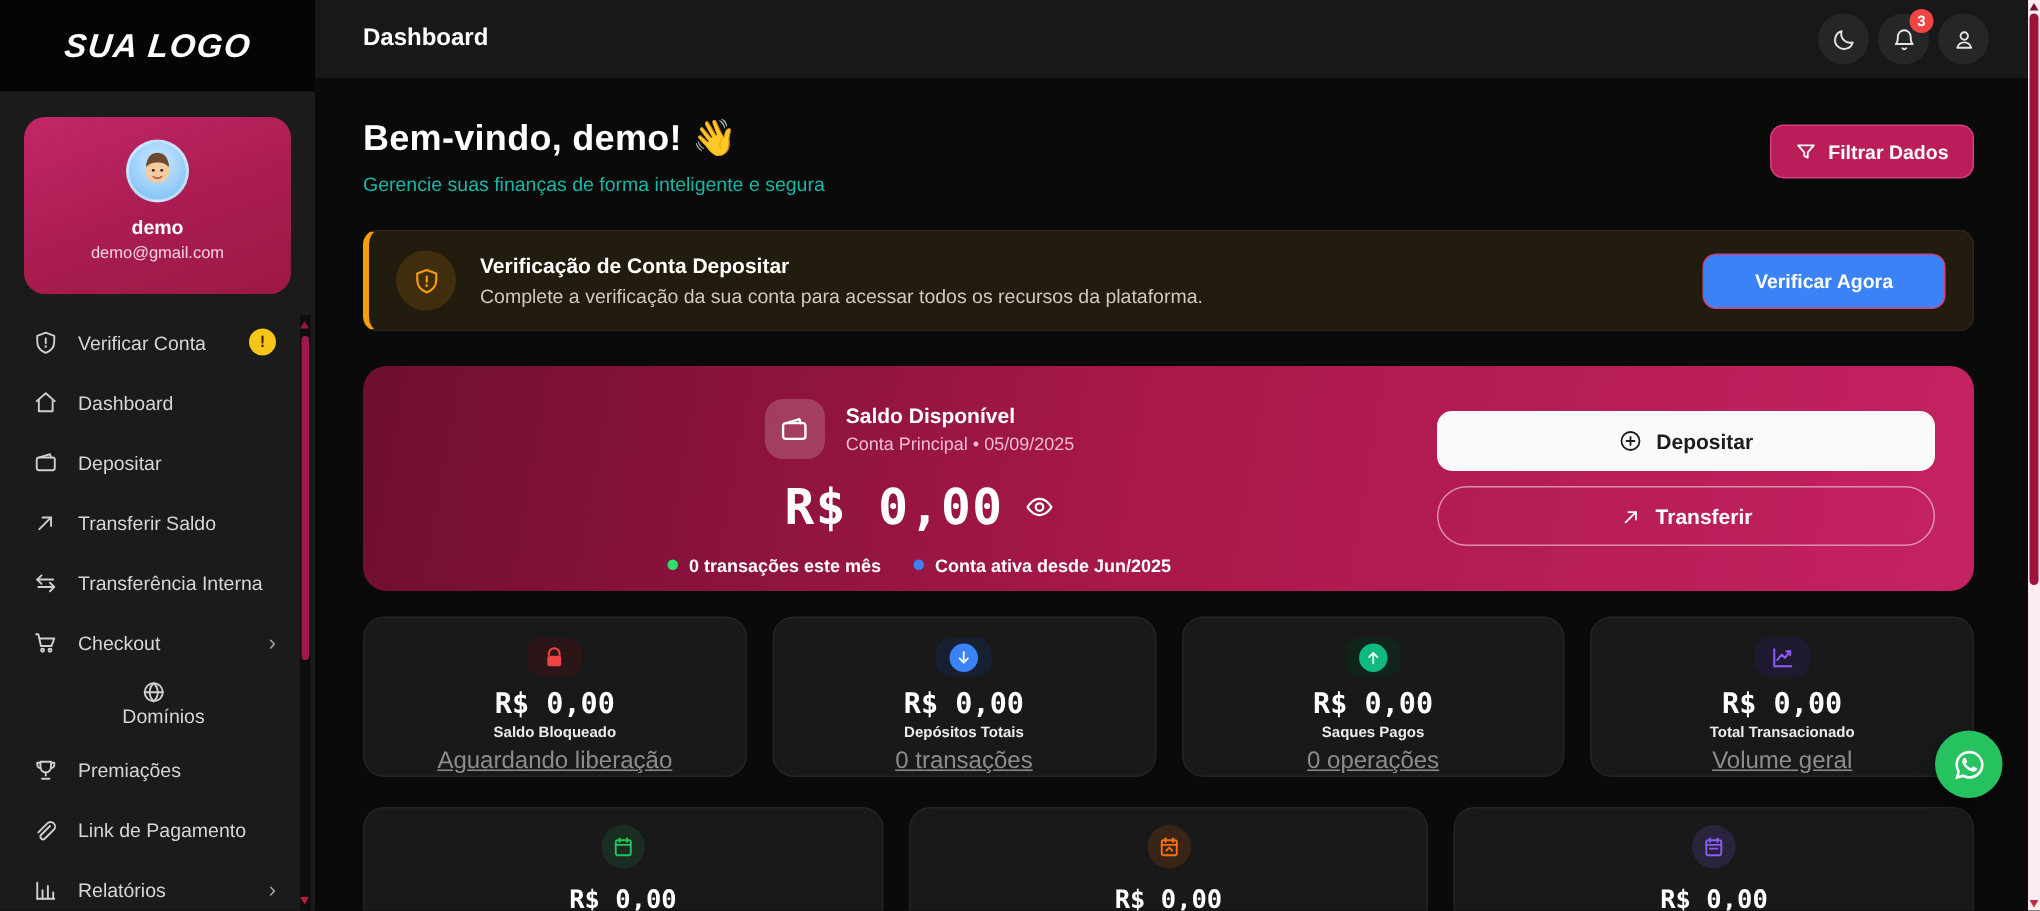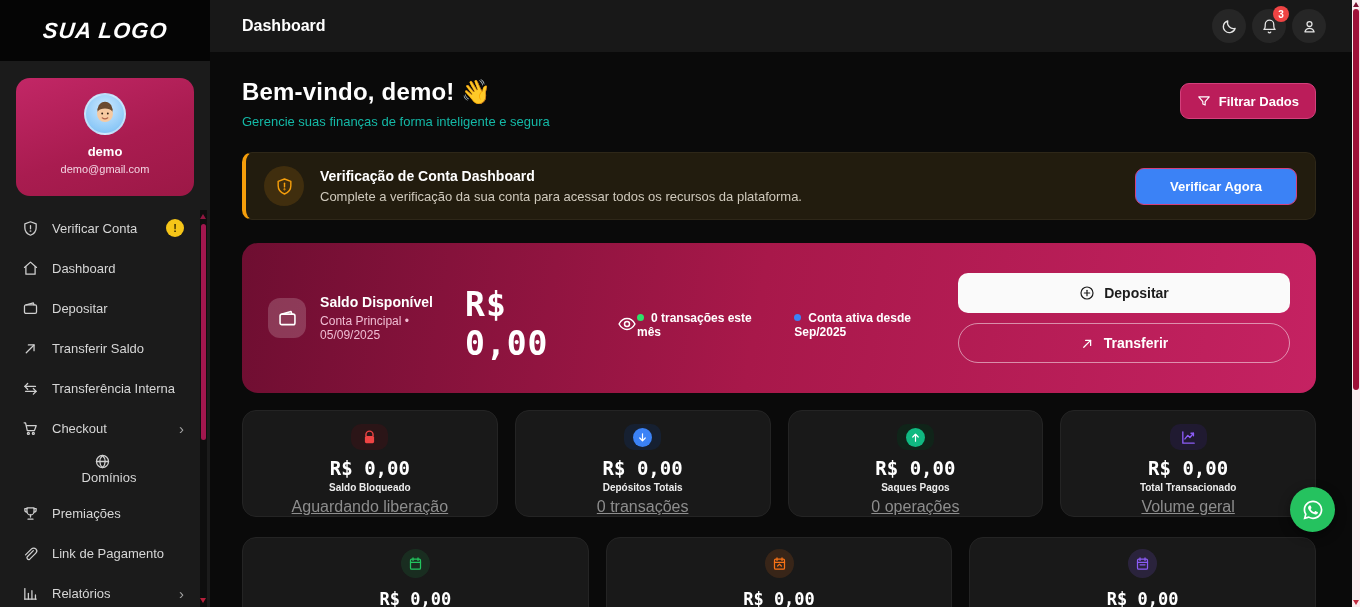--- a/index.html
+++ b/index.html
@@ -61,21 +61,21 @@
   .alert-icon-wrap { width:40px; height:40px; border-radius:50%; background:rgba(245,158,11,.14);
     display:flex; align-items:center; justify-content:center; color:#f59e0b; flex:none; }
   .alert-title { font-size:14px; font-weight:bold; }
   .alert-desc { font-size:13px; color:#cfc9bc; margin-top:5px; }
   .alert-btn { margin-left:auto; height:37px; padding:0 34px; background:#3b82f6; border:1px solid #d4407c;
     border-radius:9px; color:#fff; font-size:13px; font-weight:bold; cursor:pointer; flex:none; }
 
   .balance-card { height:150px; border-radius:16px; padding:22px 26px;
     background:linear-gradient(100deg,#6e0e31 0%,#a8184a 48%,#c52262 100%);
     display:flex; align-items:stretch; margin-bottom:17px; }
-  .bal-left { flex:1; display:flex; flex-direction:row;align-items:center; }
+  .bal-left { flex:1; display:flex; flex-direction:column;align-items:center; }
   .bal-head { display:flex; align-items:center; gap:14px; }
   .wallet-box { width:40px; height:40px; border-radius:12px; background:rgba(255,255,255,.18);
     display:flex; align-items:center; justify-content:center; color:#fff; }
   .bal-title { font-size:14px; font-weight:bold; }
   .bal-sub { font-size:12px; color:#f0bed4; margin-top:4px; }
   .bal-value-row { display:flex; align-items:center; gap:14px; margin-top:12px; }
   .bal-value { font-family:"DejaVu Sans Mono", monospace; font-size:33px; font-weight:bold; letter-spacing:1px; }
   .eye-btn { background:none; border:none; color:#fff; cursor:pointer; padding:0; }
   .bal-stats { display:flex; align-items:center; gap:22px; margin-top:13px; font-size:12px; font-weight:bold; }
   .dot { display:inline-block; width:7px; height:7px; border-radius:50%; margin-right:7px; vertical-align:1px; }
@@ -278,21 +278,21 @@
 
   <div class="alert">
     <div class="alert-icon-wrap">
       <svg width="19" height="19" viewBox="0 0 24 24" fill="none" stroke="currentColor" stroke-width="1.8" stroke-linecap="round" stroke-linejoin="round">
           <path d="M12 2.5l8 3v5.5c0 5-3.4 8.7-8 10.5-4.6-1.8-8-5.5-8-10.5V5.5z"></path>
           <line x1="12" y1="8" x2="12" y2="12.5"></line>
           <circle cx="12" cy="15.6" r="0.4" fill="currentColor"></circle>
         </svg>
     </div>
     <div>
-      <div class="alert-title">Verificação de Conta Dashboard</div>
+      <div class="alert-title">Verificação de Conta Depositar</div>
       <div class="alert-desc">Complete a verificação da sua conta para acessar todos os recursos da plataforma.</div>
     </div>
     <button class="alert-btn">Verificar Agora</button>
   </div>
 
   <section class="balance-card">
     <div class="bal-left">
       <div class="bal-head">
         <div class="wallet-box">
           <svg width="21" height="21" viewBox="0 0 24 24" fill="none" stroke="currentColor" stroke-width="1.8" stroke-linecap="round" stroke-linejoin="round">
@@ -309,21 +309,21 @@
         <span class="bal-value">R$ 0,00</span>
         <button class="eye-btn">
           <svg width="20" height="20" viewBox="0 0 24 24" fill="none" stroke="currentColor" stroke-width="1.8" stroke-linecap="round" stroke-linejoin="round">
               <path d="M2.5 12S6 5.5 12 5.5 21.5 12 21.5 12 18 18.5 12 18.5 2.5 12 2.5 12z"></path>
               <circle cx="12" cy="12" r="3"></circle>
             </svg>
         </button>
       </div>
       <div class="bal-stats">
         <span><span class="dot green"></span><span>0 transações este mês</span></span>
-        <span><span class="dot blue"></span><span>Conta ativa desde Sep/2025</span></span>
+        <span><span class="dot blue"></span><span>Conta ativa desde Jun/2025</span></span>
       </div>
     </div>
     <div class="bal-actions">
       <button class="btn-deposit">
         <svg width="16" height="16" viewBox="0 0 24 24" fill="none" stroke="currentColor" stroke-width="1.8" stroke-linecap="round" stroke-linejoin="round">
             <circle cx="12" cy="12" r="9"></circle>
             <line x1="12" y1="8" x2="12" y2="16"></line>
             <line x1="8" y1="12" x2="16" y2="12"></line>
           </svg>
         <span>Depositar</span>

